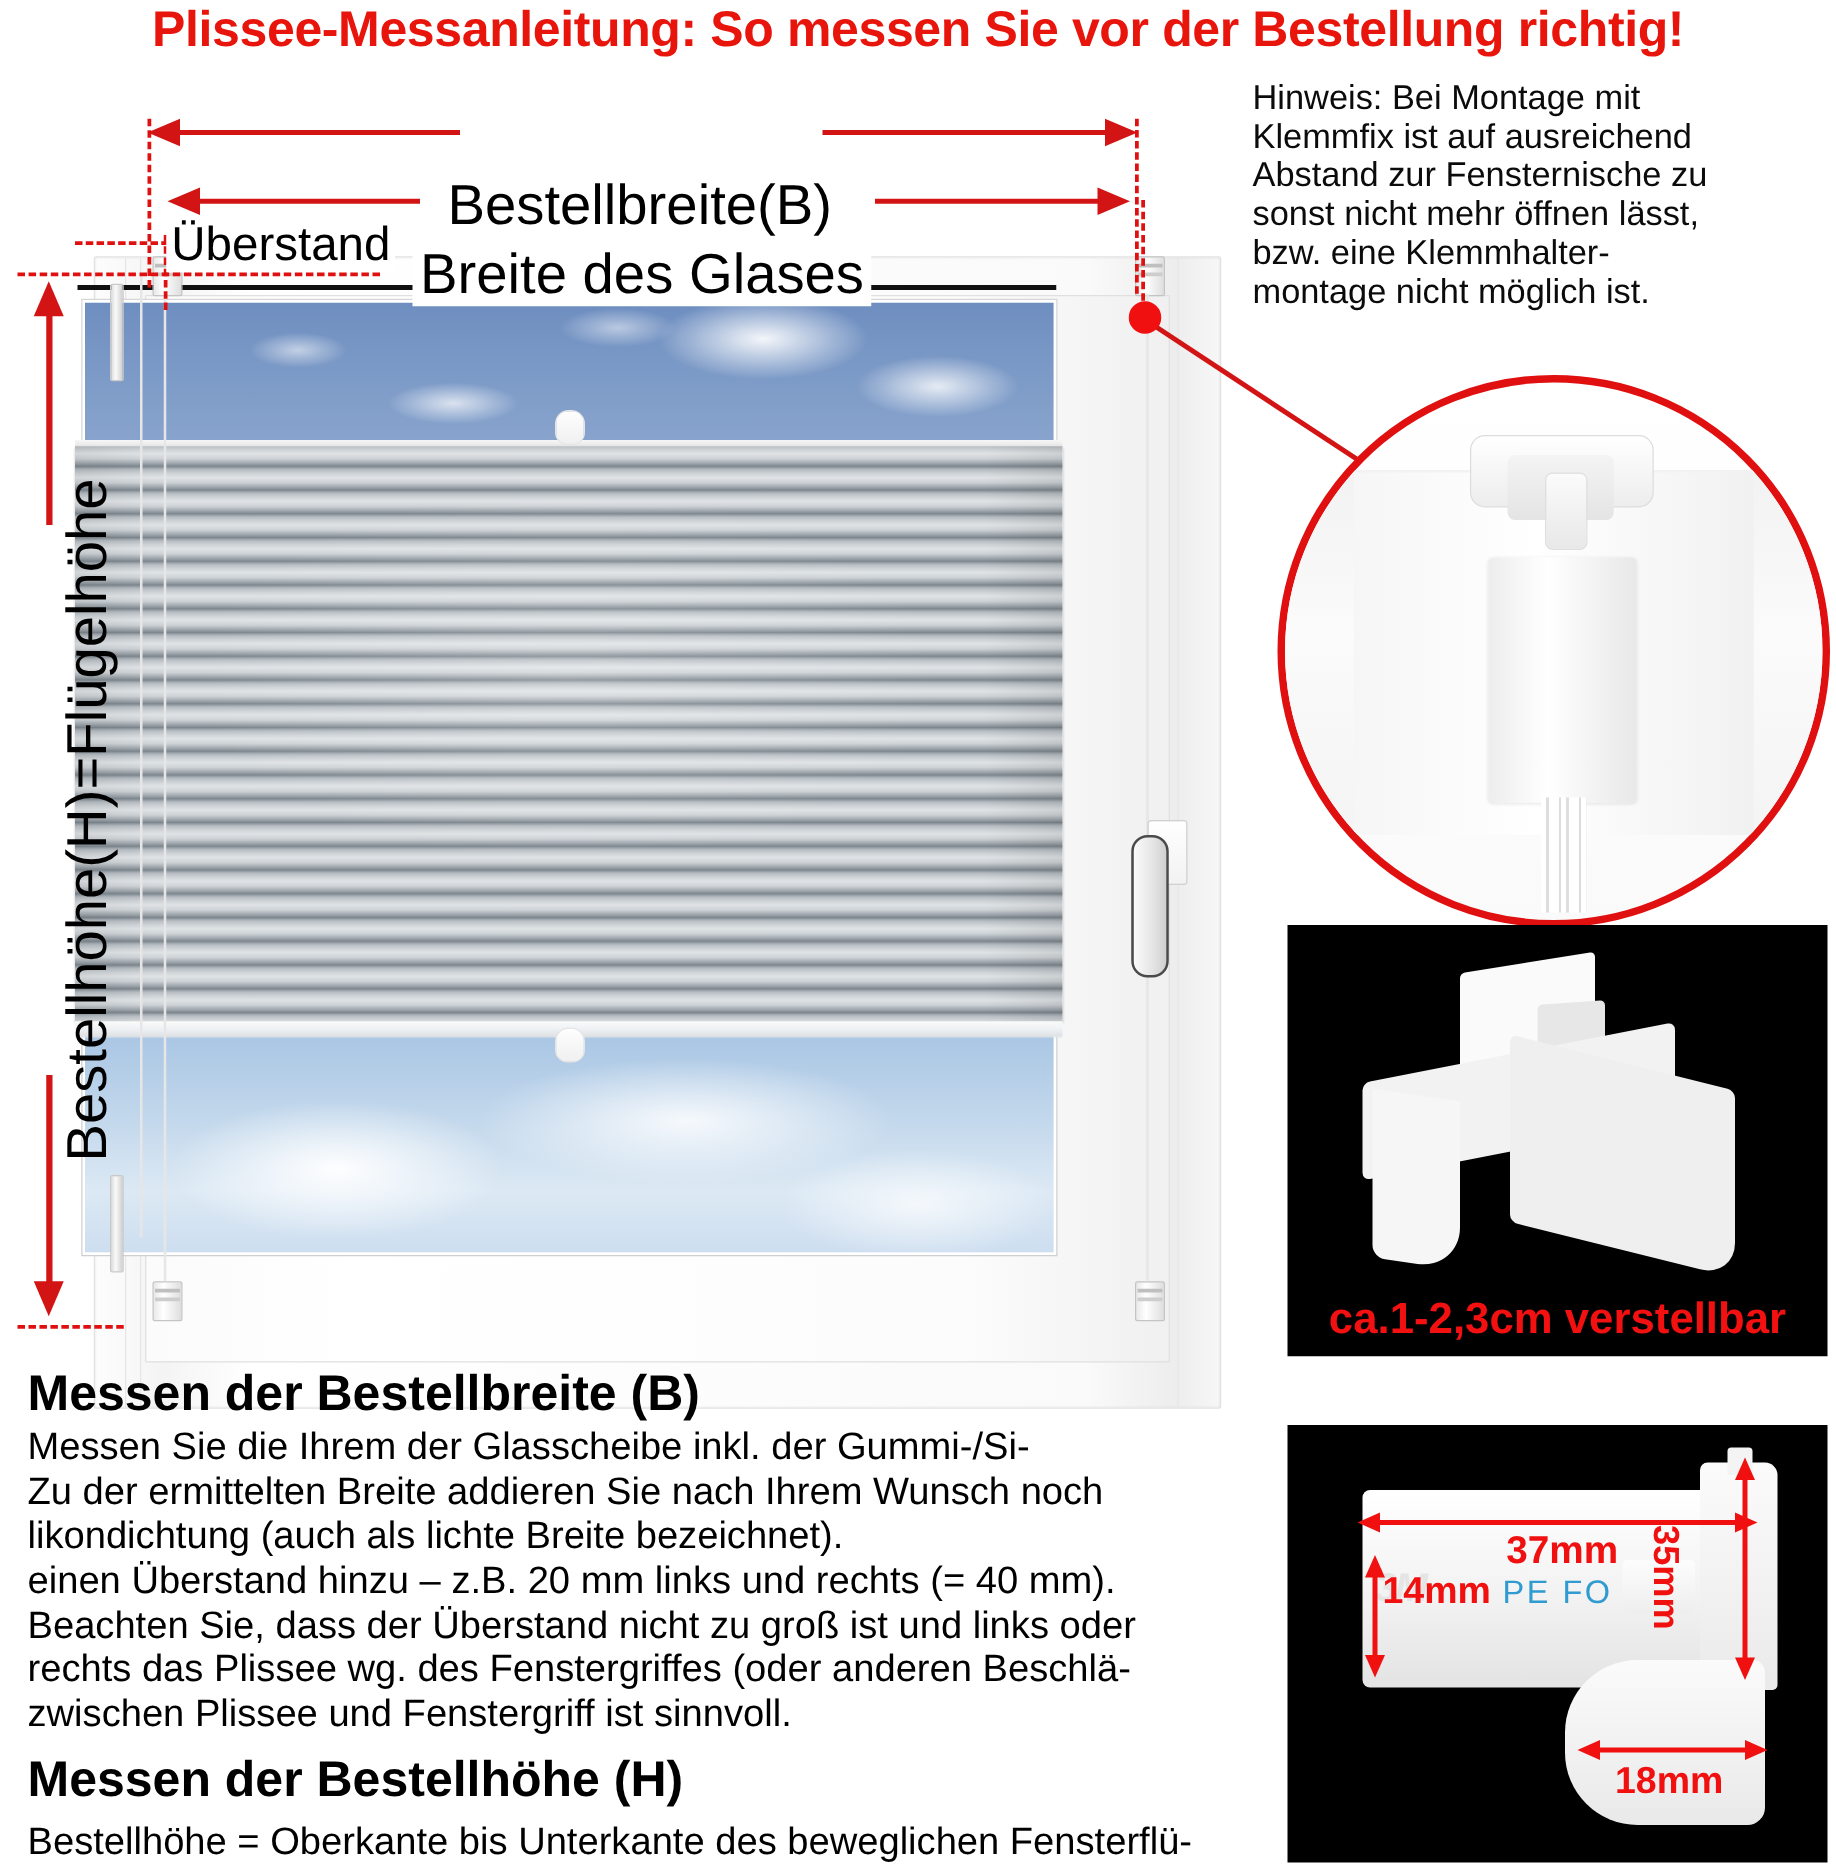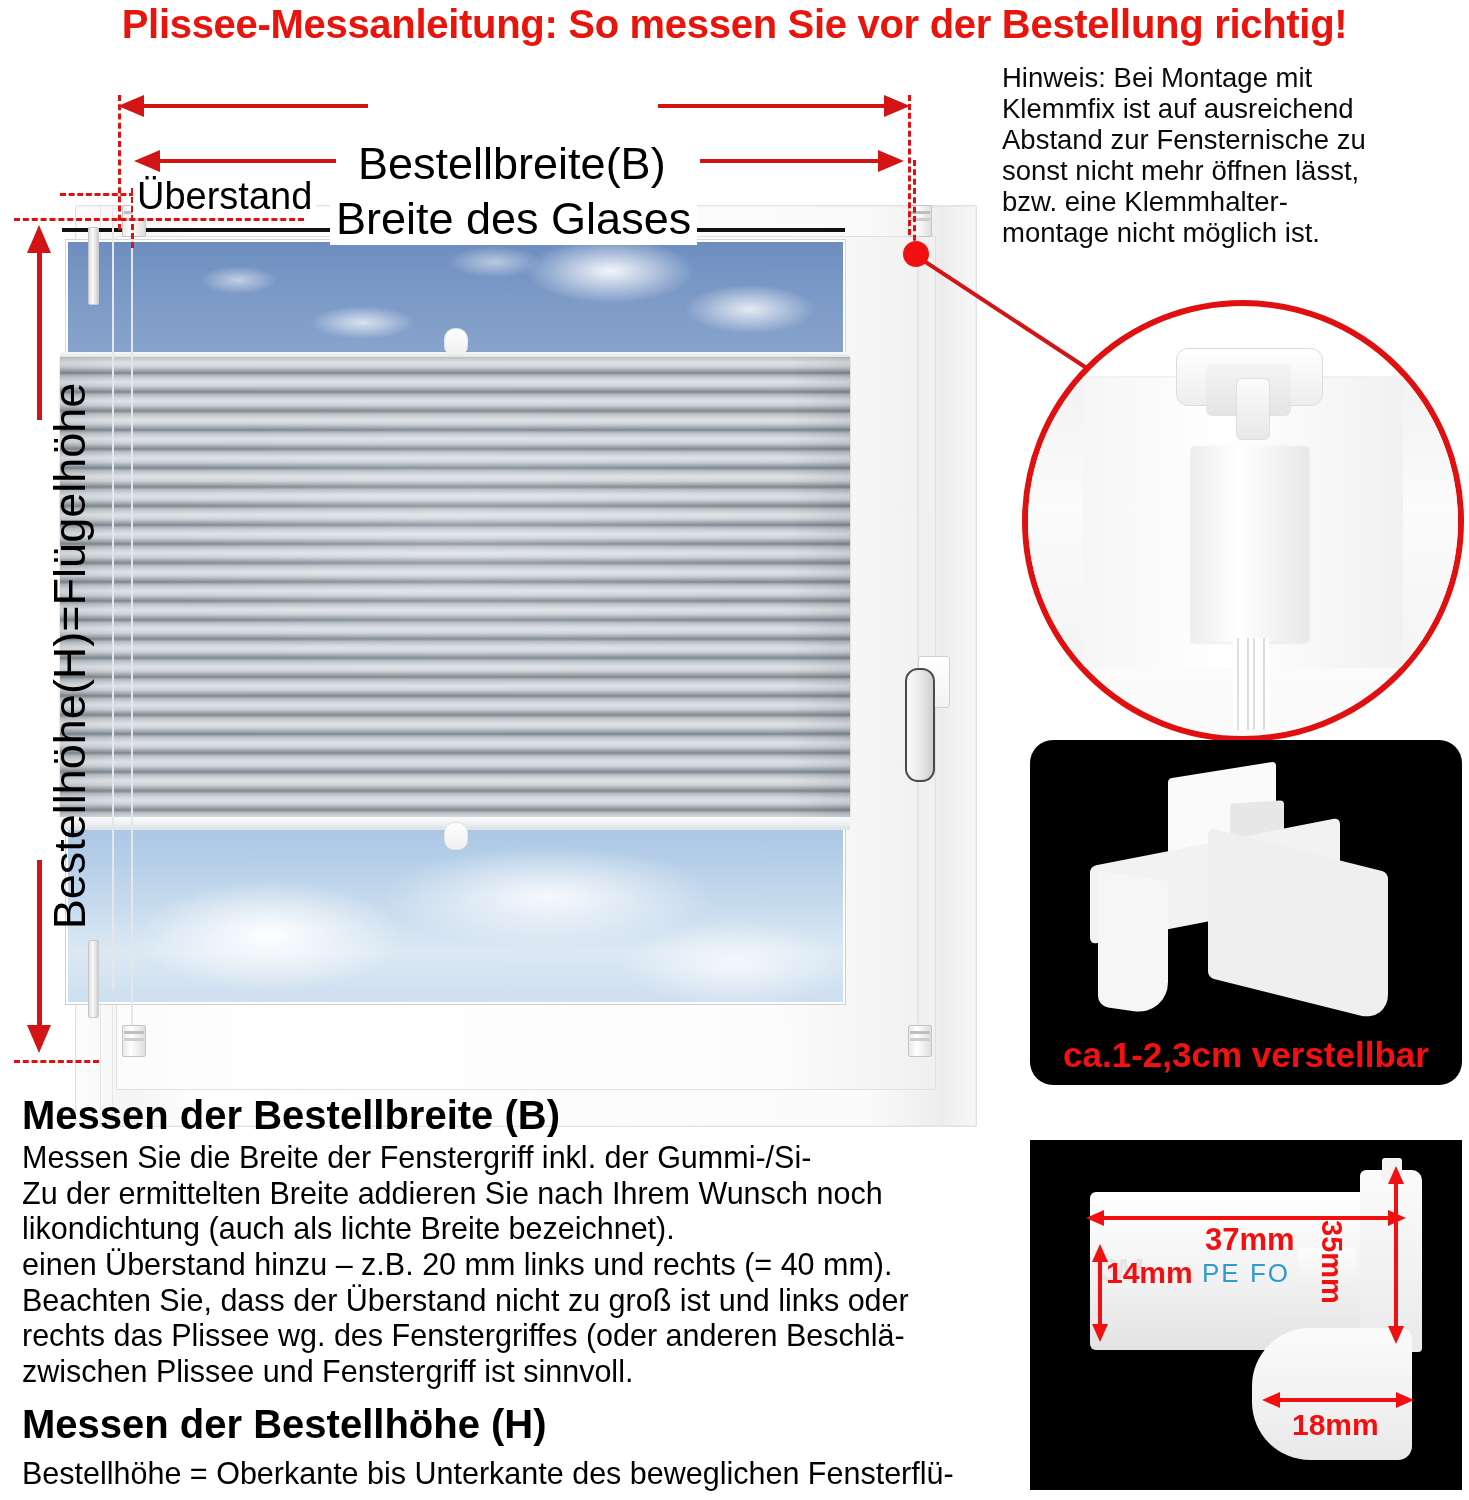--- a/index.html
+++ b/index.html
@@ -145,21 +145,21 @@
       background:linear-gradient(180deg,#f4f4f4,#e4e4e4);border-radius:6px;}
   .dc-tab{position:absolute;left:208px;top:72px;width:32px;height:60px;
       background:linear-gradient(180deg,#fbfbfb,#e8e8e8);border-radius:6px;border:1px solid #dfdfdf;}
   .dc-body{position:absolute;left:163px;top:140px;width:118px;height:196px;
       background:linear-gradient(90deg,#ededed,#ffffff 40%,#e8e8e8);border-radius:4px;
       box-shadow:0 1px 3px rgba(0,0,0,.10);}
   .dc-cords{position:absolute;left:205px;top:332px;width:36px;height:92px;
       background:repeating-linear-gradient(90deg,#fff 0 4px,#dedede 4px 6px,#fff 6px 14px,#dcdcdc 14px 16px);}
 
   .photo{position:absolute;background:#000;}
-  #photo-clip{left:1030px;top:740px;width:432px;height:345px;border-radius:23px;}
+  #photo-clip{left:1030px;top:740px;width:432px;height:345px;}
   #photo-bracket{left:1030px;top:1140px;width:432px;height:350px;}
   #clip-caption{
     position:absolute;left:0;bottom:10px;width:432px;text-align:center;
     color:#f21010;font-size:35px;font-weight:700;white-space:nowrap;
   }
   
   .clip-shape{position:absolute;left:60px;top:24px;width:310px;height:270px;}
   .cs-a{position:absolute;left:78px;top:6px;width:108px;height:96px;background:#fafafa;
        transform:skewY(-9deg);border-radius:4px;}
   .cs-b{position:absolute;left:0px;top:78px;width:250px;height:78px;background:#f2f2f2;
@@ -329,21 +329,21 @@
   <div class="dimline" style="left:248px;top:258px;width:126px;height:4px;"></div>
   <div class="da da-l" style="left:232px;top:252px;"></div>
   <div class="da da-r" style="left:366px;top:252px;"></div>
   <div class="dim" style="left:262px;top:268px;font-size:30px;">18mm</div>
 </div>
 
 <div id="bottom">
   <div id="sec1">
     <div class="h-sec">Messen der Bestellbreite (B)</div>
     <div class="p-sec">
-      <div>Messen Sie die Breite der Fenstergriff inkl. der Gummi-/Si-</div>
+      <div>Messen Sie die Ihrem der Glasscheibe inkl. der Gummi-/Si-</div>
       <div>Zu der ermittelten Breite addieren Sie nach Ihrem Wunsch noch</div>
       <div>likondichtung (auch als lichte Breite bezeichnet).</div>
       <div>einen Überstand hinzu – z.B. 20 mm links und rechts (= 40 mm).</div>
       <div>Beachten Sie, dass der Überstand nicht zu groß ist und links oder</div>
       <div>rechts das Plissee wg. des Fenstergriffes (oder anderen Beschlä-</div>
       <div>zwischen Plissee und Fenstergriff ist sinnvoll.</div>
     </div>
   </div>
   <div id="sec2">
     <div class="h-sec">Messen der Bestellhöhe (H)</div>

